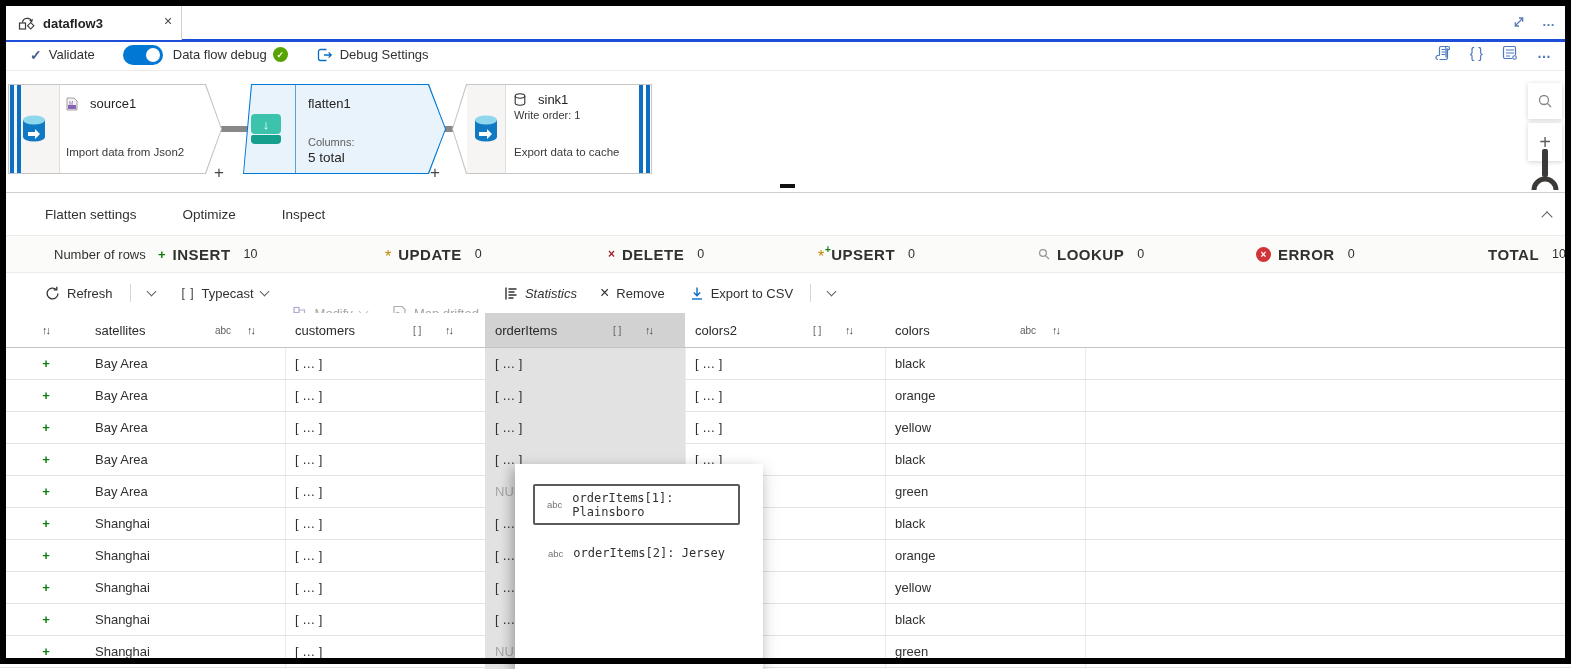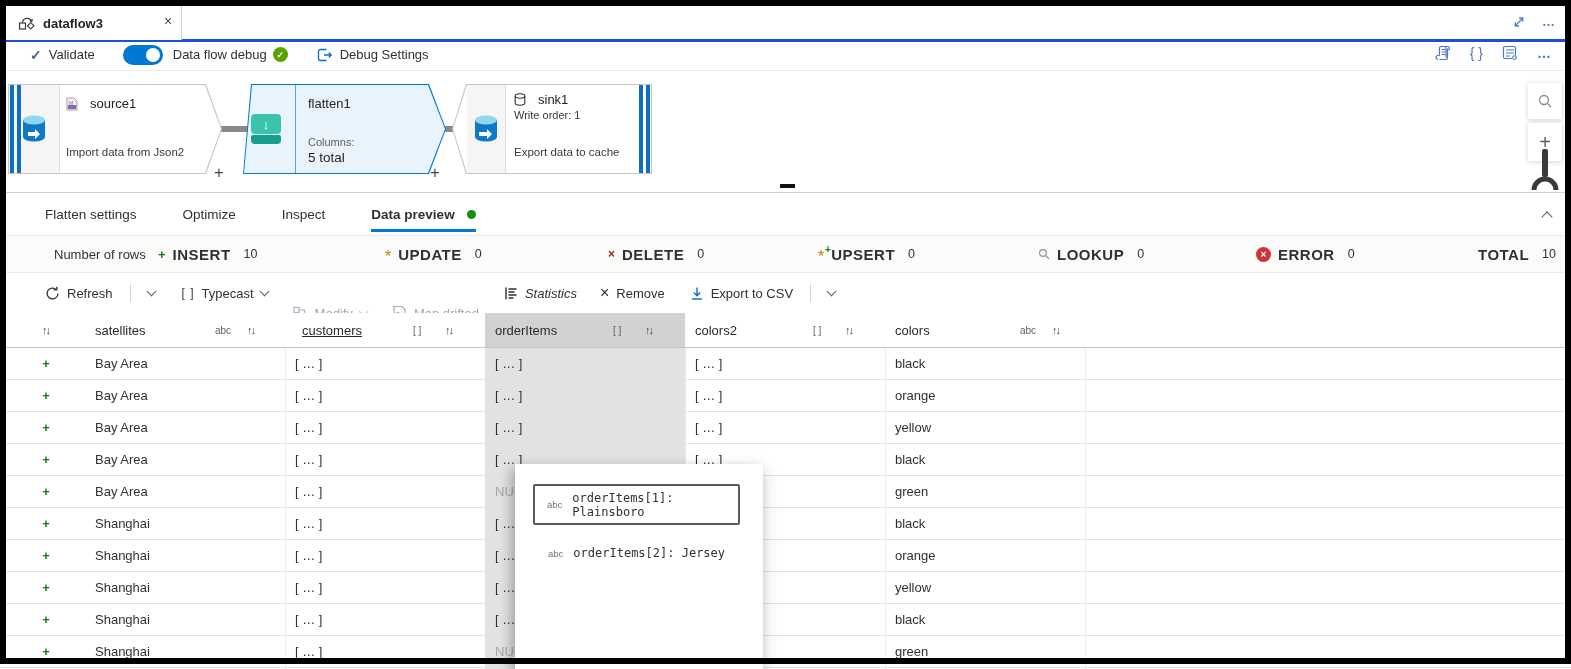--- a/index.html
+++ b/index.html
@@ -268,24 +268,20 @@
       </svg>
     </div>
   </div>
 
   <div class="resize-handle"></div>
 
   <div class="panel-tabs">
     <div class="ptab">Flatten settings</div>
     <div class="ptab">Optimize</div>
     <div class="ptab">Inspect</div>
-    <div class="ptab active">
-      <span>Data preview</span>
-      <span class="green-dot"></span>
-    </div>
     <div class="panel-collapse"><span class="chev-up"></span></div>
   </div>
 
   <div class="statsbar">
     <div style="left:39px;margin-left:9px;">
         <span>Number of rows</span>
       </div>
     <div style="left:152px;">
       <span class="st-plus">+</span>
       <span class="st-name">INSERT</span>
@@ -315,21 +311,21 @@
       </span>
       <span class="st-name">LOOKUP</span>
         <span class="st-val">0</span>
     </div>
     <div style="left:1250px;">
       <span class="err-badge">×</span>
       <span class="st-name">ERROR</span>
         <span class="st-val">0</span>
     </div>
     <div style="left:1470px;">
-      <span class="st-name" style="margin-left:2px;">TOTAL</span>
+      <span class="st-name" style="margin-left:12px;">TOTAL</span>
         <span class="st-val">10</span>
     </div>
   </div>
 
   <div class="gridbar">
     <div class="gbtn">
       <span>
         <svg width="15" height="15" viewBox="0 0 16 16">
           <path d="M13.8 8 a5.8 5.8 0 1 1 -1.7 -4.1" fill="none" stroke="#323130" stroke-width="1.4"></path>
           <path d="M12.6 0.8 v3.4 h-3.4" fill="none" stroke="#323130" stroke-width="1.4"></path>
@@ -391,21 +387,21 @@
   </div>
 
   <div class="grid-head">
     <div class="hdr-band"></div>
     <div style="left:42px;" class="sort-ic">↑↓</div>
 
     <div style="left:95px;" class="col-label">satellites</div>
     <div style="left:215px;" class="type-lab">abc</div>
     <div style="left:247px;" class="sort-ic">↑↓</div>
 
-    <div style="left:302px;text-decoration:underline;" class="col-label">customers</div>
+    <div style="left:295px;" class="col-label">customers</div>
     <div style="left:413px;" class="type-lab" style2="">[ ]</div>
     <div style="left:445px;" class="sort-ic">↑↓</div>
 
     <div style="left:495px;" class="col-label">orderItems</div>
     <div style="left:613px;" class="type-lab">[ ]</div>
     <div style="left:645px;" class="sort-ic">↑↓</div>
 
     <div style="left:695px;" class="col-label">colors2</div>
     <div style="left:813px;" class="type-lab">[ ]</div>
     <div style="left:845px;" class="sort-ic">↑↓</div>

